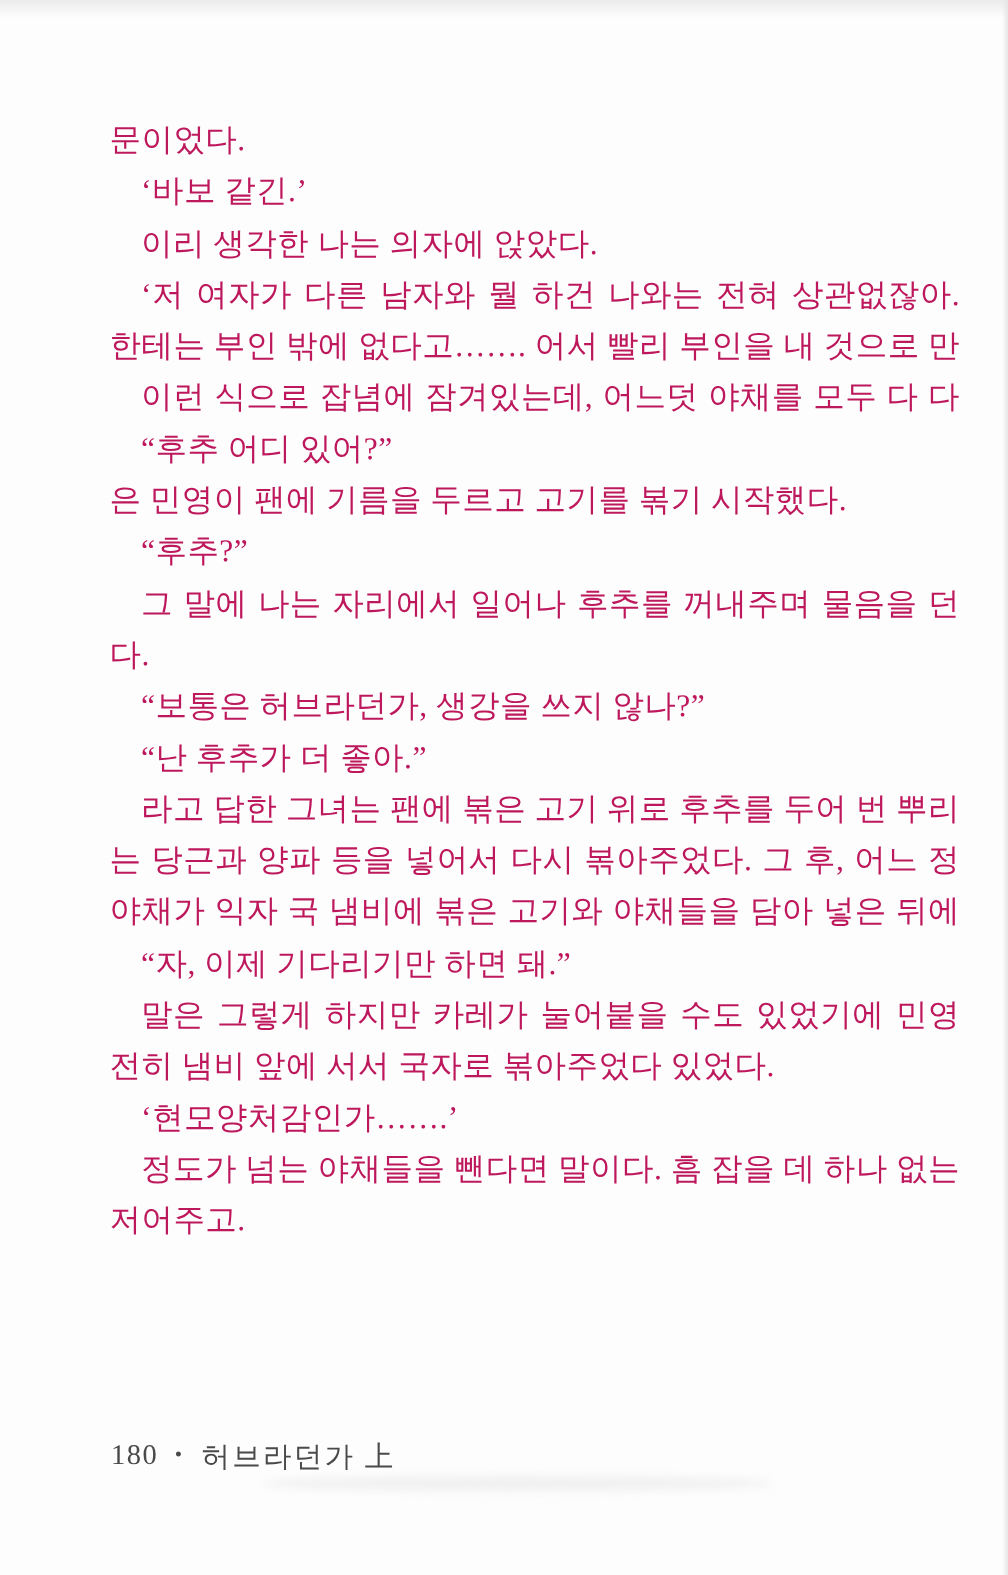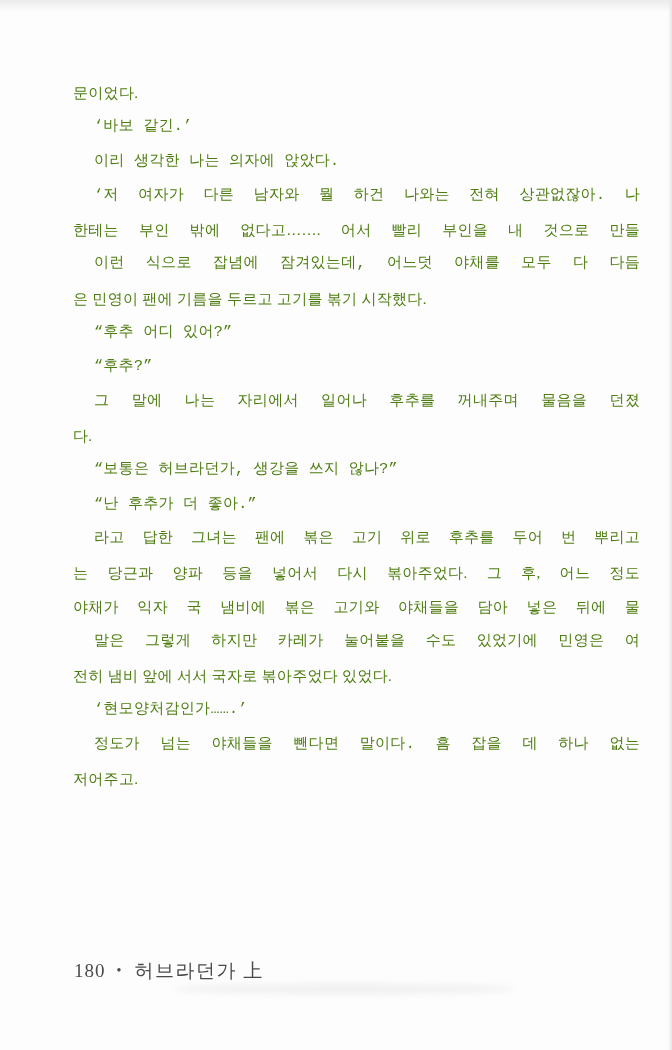--- a/index.html
+++ b/index.html
@@ -37,32 +37,31 @@
   }
   
   .page-body {
     position: absolute;
     left: 73px;
     top: 76px;
     width: 567px;
     overflow: hidden;
   }
   .line {
-    font-size: 15px;
+    font-size: 21px;
     line-height: 34.3px;
     height: 34.3px;
-    color: #4d7c0f;
+    color: #be185d;
     letter-spacing: 0.3px;
     white-space: normal;
     overflow: hidden;
     text-align: left;
   }
   .line.indent {
     padding-left: 21px;
-    font-family: Liberation Mono, monospace;
   }
   .line.justify {
     text-align: justify;
     text-align-last: justify;
   }
   
   .page-footer {
     position: absolute;
     left: 74px;
     top: 958px;
@@ -89,30 +88,31 @@
 <div class="scan-right-edge"></div>
 <div class="scan-bottom-smudge"></div>
 
 <div class="page-body">
     <div class="line">문이었다.</div>
     <div class="line indent">‘바보 같긴.’</div>
     <div class="line indent">이리 생각한 나는 의자에 앉았다.</div>
     <div class="line indent justify">‘저 여자가 다른 남자와 뭘 하건 나와는 전혀 상관없잖아. 나</div>
     <div class="line justify">한테는 부인 밖에 없다고……. 어서 빨리 부인을 내 것으로 만들</div>
     <div class="line indent justify">이런 식으로 잡념에 잠겨있는데, 어느덧 야채를 모두 다 다듬</div>
+    <div class="line indent">“후추 어디 있어?”</div>
     <div class="line">은 민영이 팬에 기름을 두르고 고기를 볶기 시작했다.</div>
-    <div class="line indent">“후추 어디 있어?”</div>
     <div class="line indent">“후추?”</div>
     <div class="line indent justify">그 말에 나는 자리에서 일어나 후추를 꺼내주며 물음을 던졌</div>
     <div class="line">다.</div>
     <div class="line indent">“보통은 허브라던가, 생강을 쓰지 않나?”</div>
     <div class="line indent">“난 후추가 더 좋아.”</div>
     <div class="line indent justify">라고 답한 그녀는 팬에 볶은 고기 위로 후추를 두어 번 뿌리고</div>
     <div class="line justify">는 당근과 양파 등을 넣어서 다시 볶아주었다. 그 후, 어느 정도</div>
     <div class="line justify">야채가 익자 국 냄비에 볶은 고기와 야채들을 담아 넣은 뒤에 물</div>
+    <div class="line indent">“자, 이제 기다리기만 하면 돼.”</div>
     <div class="line indent justify">말은 그렇게 하지만 카레가 눌어붙을 수도 있었기에 민영은 여</div>
     <div class="line">전히 냄비 앞에 서서 국자로 볶아주었다 있었다.</div>
     <div class="line indent">‘현모양처감인가…….’</div>
     <div class="line indent justify">정도가 넘는 야채들을 뺀다면 말이다. 흠 잡을 데 하나 없는</div>
     <div class="line">저어주고.</div>
   </div>
 
 <div class="page-footer">
   <span class="page-number">180</span>
   <span class="footer-bullet">•</span>

